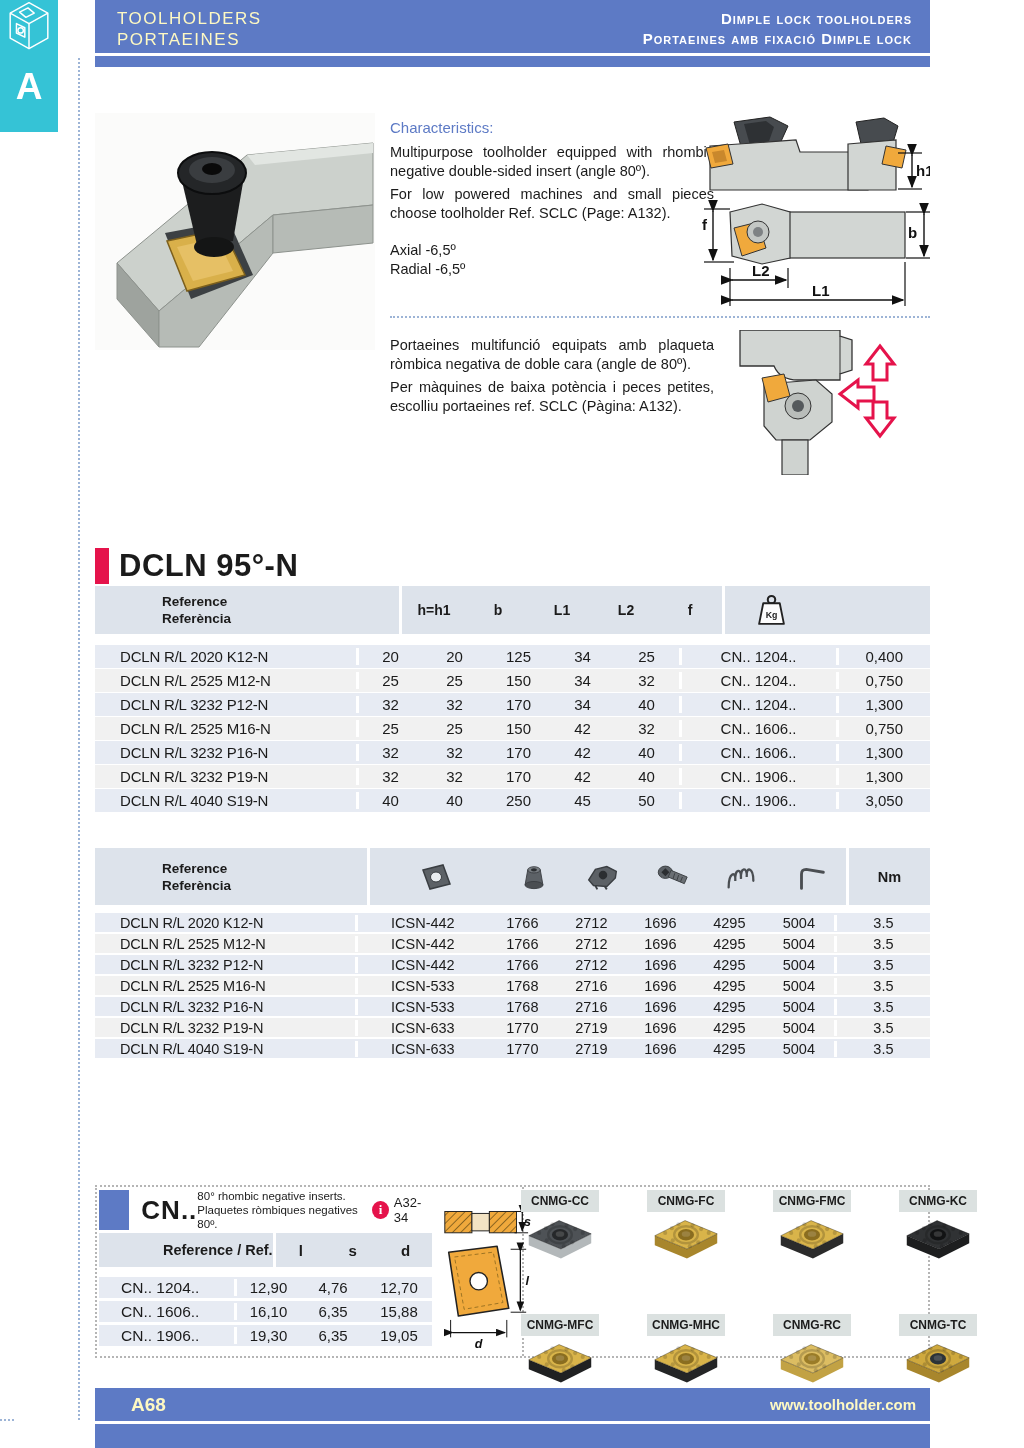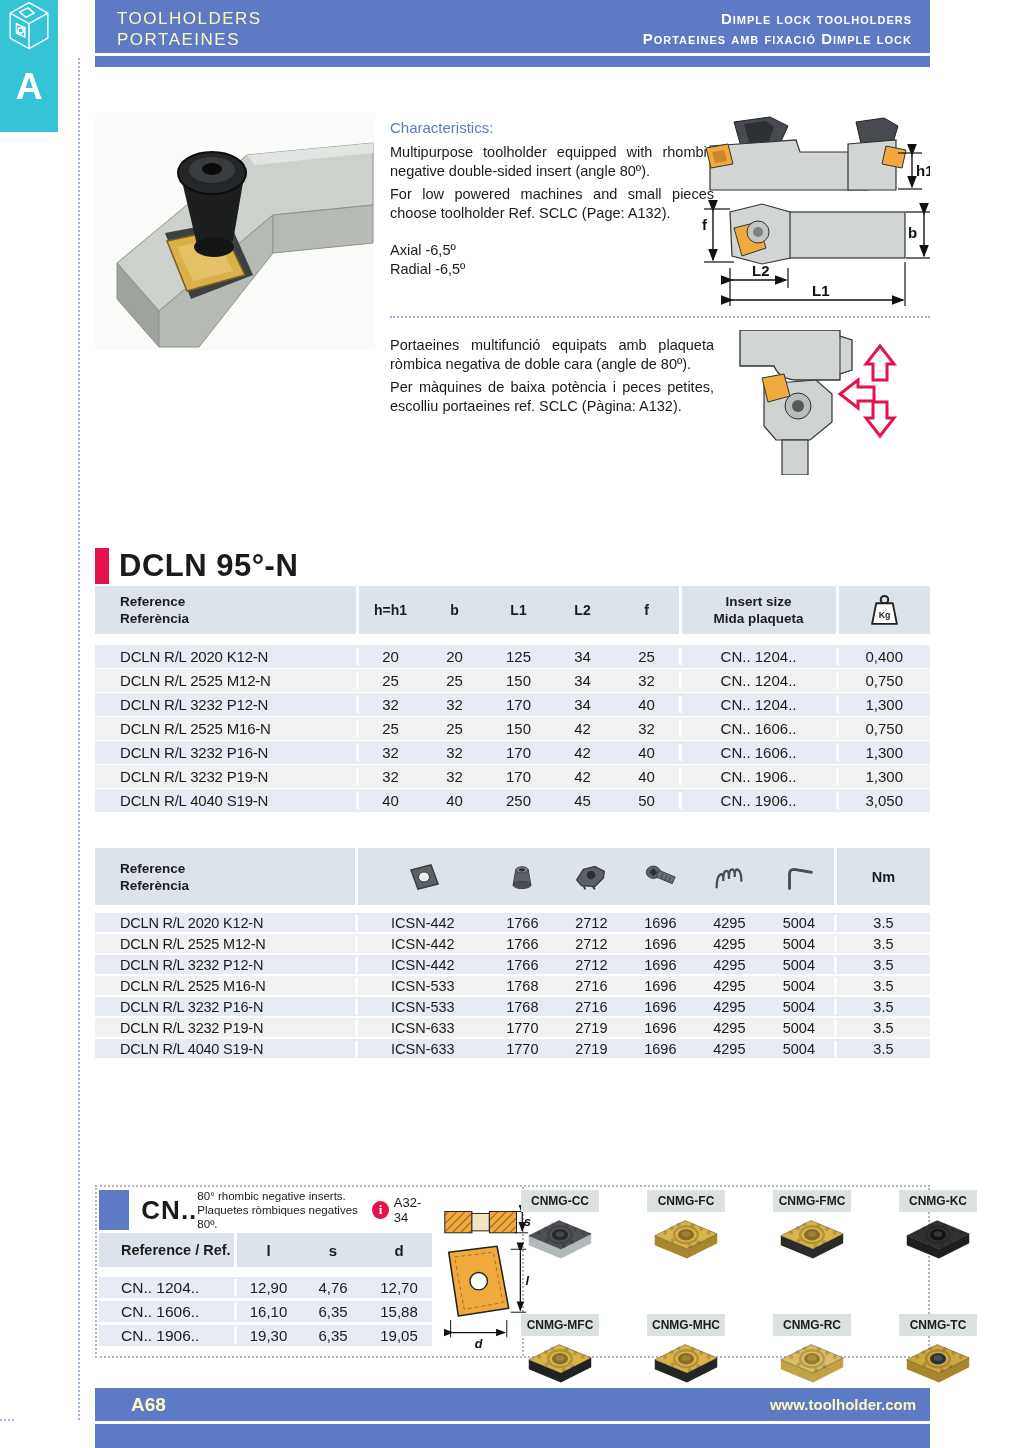--- a/index.html
+++ b/index.html
@@ -37,21 +37,21 @@
   .char-angles{margin-top:18px;text-align:left;}
   .dotted-sep{left:390px;top:316px;width:540px;height:0;border-top:2px dotted #9db4d6;}
 
   
   .sec-title{left:95px;top:548px;display:flex;align-items:center;}
   .sec-bar{width:14px;height:36px;background:var(--red);margin-right:10px;}
   .sec-text{font-size:31px;font-weight:bold;letter-spacing:0.5px;}
 
   
   .tbl{left:95px;width:835px;}
-  .thead{display:flex;background:var(--th);}
+  .thead{display:flex;background:var(--th);padding-left:42px;}
   .tbody .trow{display:flex;align-items:center;margin-bottom:1px;}
   .tbody .trow:nth-child(odd){background:var(--rowb);}
   .tbody .trow:nth-child(even){background:var(--rowg);}
   .cell{display:flex;align-items:center;justify-content:center;}
   .grp{display:flex;border-left:3px solid #fff;}
   .bl{border-left:3px solid #fff;}
   .refc{width:262px;justify-content:flex-start;padding-left:25px;}
   .hdr-two{font-weight:bold;font-size:13.5px;line-height:17px;}
   
   .t1 .dcol{width:64px;}
@@ -252,26 +252,20 @@
         <div>Reference</div>
         <div>Referència</div>
       </div>
     </div>
     <div class="grp">
       <div class="cell dcol">h=h1</div>
       <div class="cell dcol">b</div>
       <div class="cell dcol">L1</div>
       <div class="cell dcol">L2</div>
       <div class="cell dcol">f</div>
-    </div>
-    <div class="cell insc bl hdr-two">
-      <div style="text-align:center;">
-        <div>Insert size</div>
-        <div>Mida plaqueta</div>
-      </div>
     </div>
     <div class="cell kgc bl">
       <svg width="27" height="32" viewBox="0 0 26 31">
         <circle cx="13" cy="5.5" r="3.6" fill="none" stroke="#222" stroke-width="2"></circle>
         <polygon points="5,9 21,9 25,29 1,29" fill="#fdfdfd" stroke="#222" stroke-width="1.8" stroke-linejoin="round"></polygon>
         <text x="13" y="23" text-anchor="middle" font-size="8.5" font-weight="bold" fill="#222">Kg</text>
       </svg>
     </div>
   </div>
   <div class="tbody" id="dim-rows" style="margin-top:11px;">

